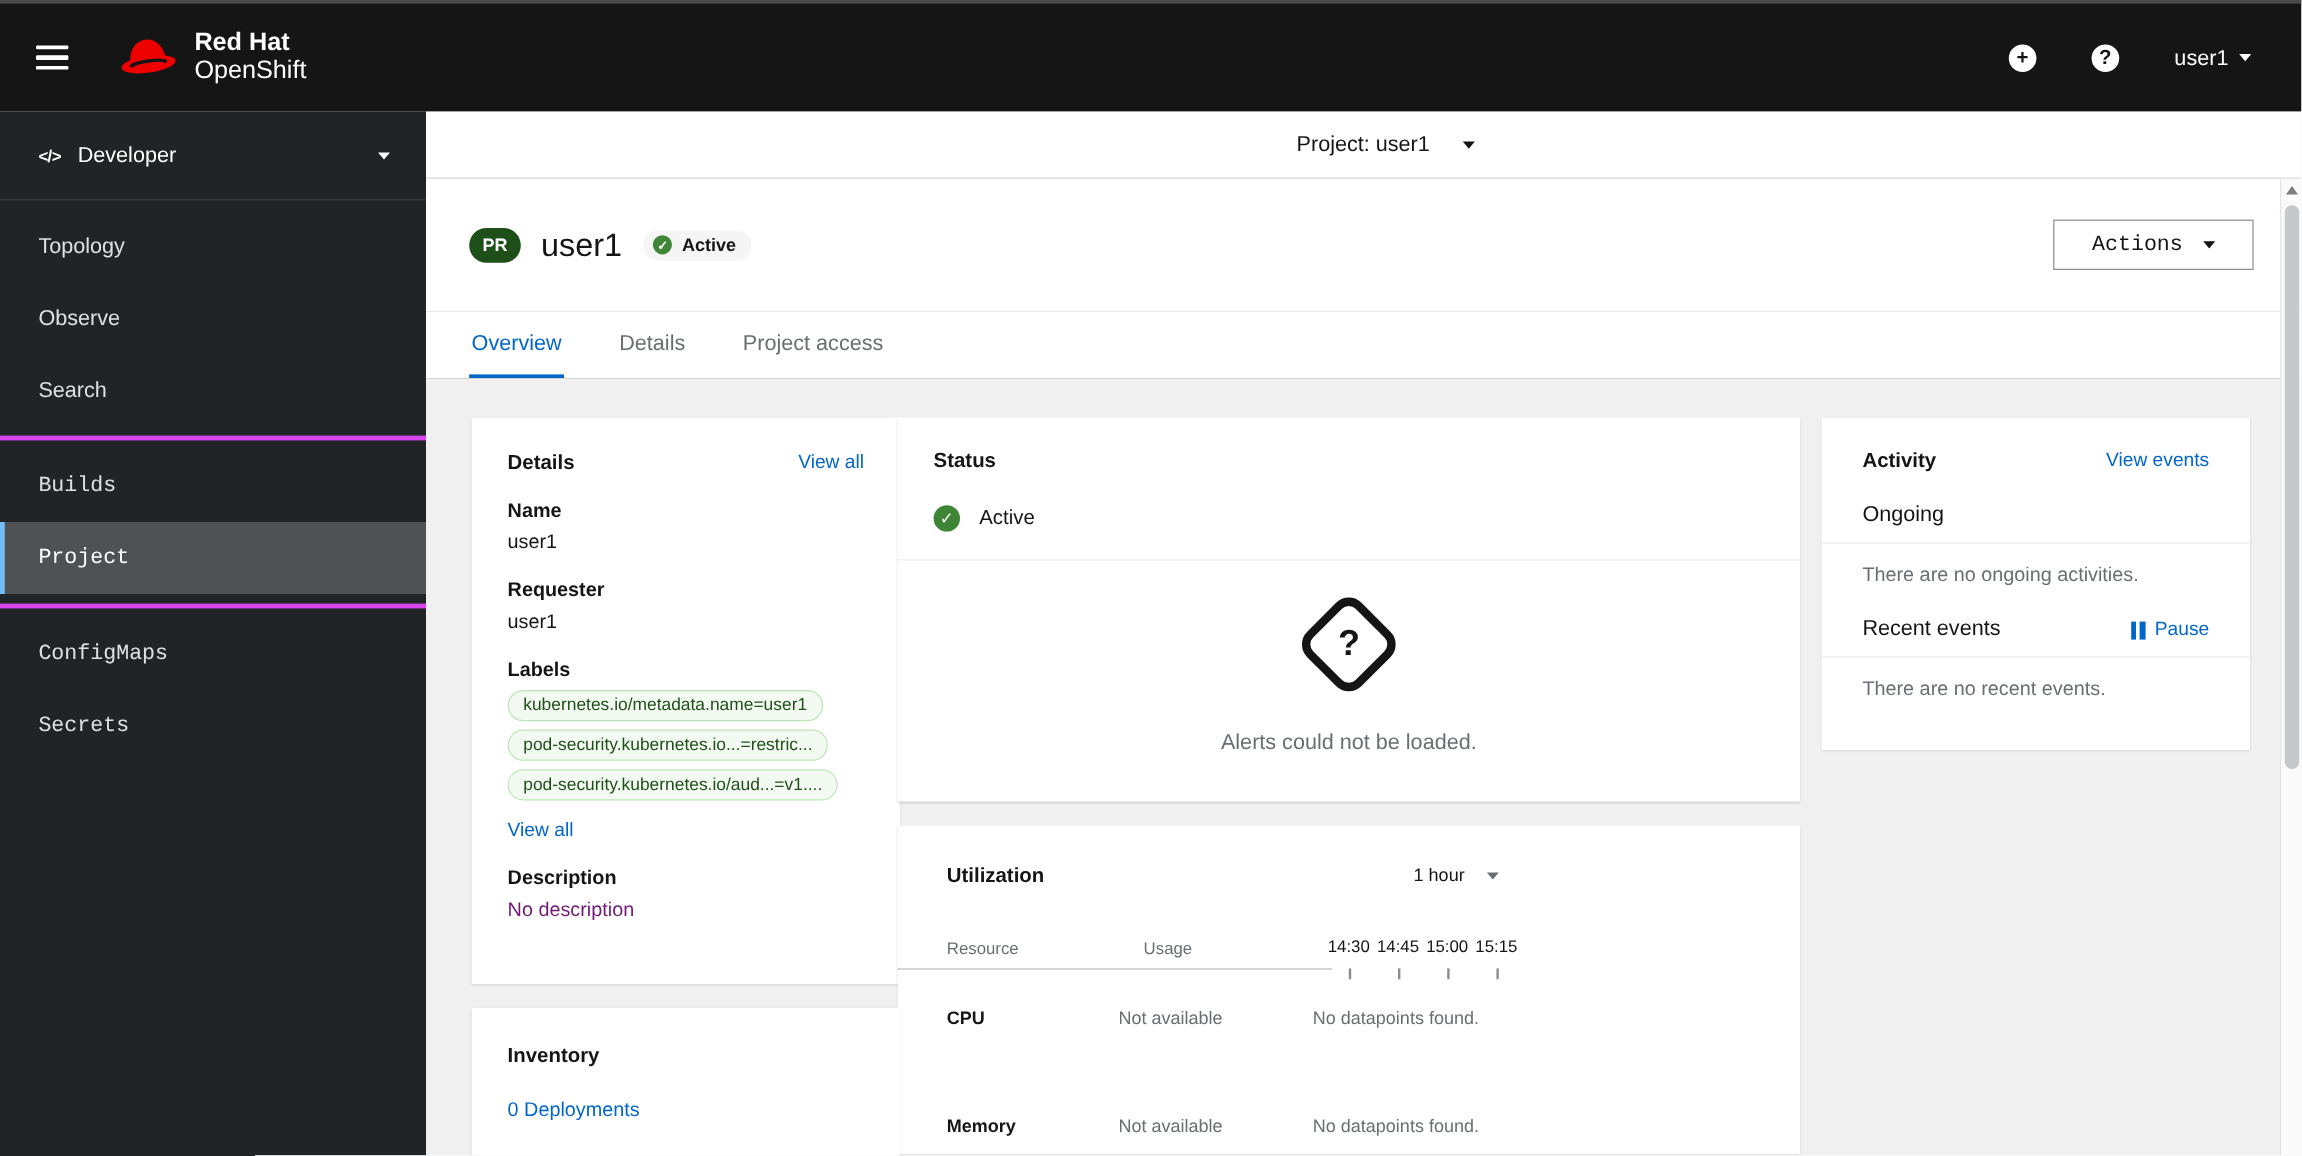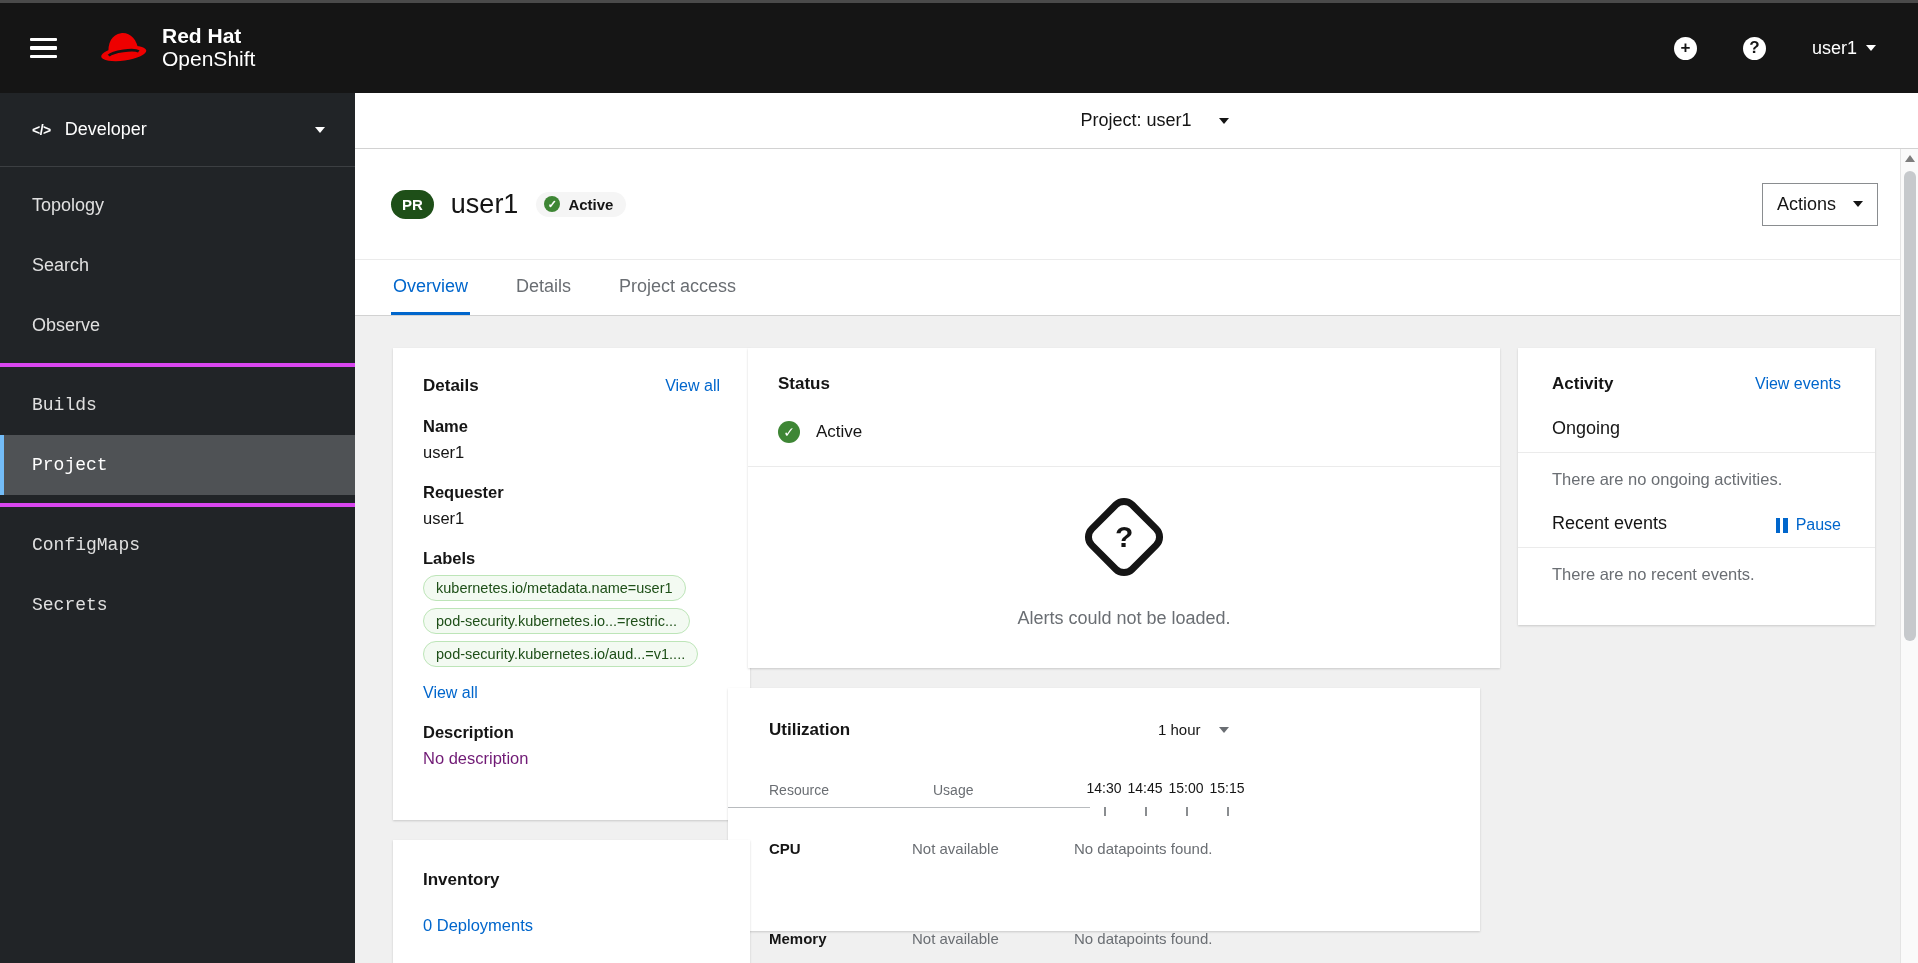--- a/index.html
+++ b/index.html
@@ -40,22 +40,22 @@
                display:flex;align-items:center;gap:27px;padding-left:36px;font-size:18px;cursor:pointer;justify-content:center;}
   .page-header{height:111px;border-bottom:1px solid #ebebeb;box-sizing:border-box;
                display:flex;align-items:center;padding:0 40px 0 36px;background:#fff;}
   .pr-badge{background:#1e4f18;color:#fff;font-weight:bold;font-size:15px;padding:6px 11px;border-radius:15px;}
   .page-title{font-size:27px;font-weight:500;margin-left:17px;}
   .active-badge{margin-left:18px;background:#f5f5f5;border-radius:14px;padding:4px 13px 4px 8px;
                 display:flex;align-items:center;gap:8px;font-size:15px;font-weight:bold;}
   .check-sm{width:16px;height:16px;border-radius:50%;background:#3e8635;color:#fff;font-size:11px;
             display:flex;align-items:center;justify-content:center;}
   .actions-btn{margin-left:auto;background:#fff;border:1px solid #8a8d90;font-size:18px;color:#151515;
-               padding:10px 14px;display:flex;align-items:center;gap:17px;cursor:pointer;
-               font-family:Liberation Sans, sans-serif;}
+               padding:10px 31px;display:flex;align-items:center;gap:17px;cursor:pointer;
+               font-family:Liberation Mono, monospace;}
   .tabs{height:56px;background:#fff;border-bottom:1px solid #d2d2d2;box-sizing:border-box;
         display:flex;padding-left:36px;}
   .tab{margin-right:44px;display:flex;align-items:center;font-size:18px;color:#6a6e73;
        border-bottom:3px solid transparent;box-sizing:border-box;cursor:pointer;padding:0 2px;}
   .tab.active{color:#0066cc;border-bottom-color:#0066cc;}
 
   .content{position:absolute;left:0;right:0;top:223px;bottom:0;background:#f0f0f0;}
   .card{position:absolute;background:#fff;box-shadow:0 1px 2px rgba(3,3,3,0.16);box-sizing:border-box;}
 
   .card-head{display:flex;justify-content:space-between;align-items:center;}
@@ -86,21 +86,21 @@
   .activity-card{left:1163px;top:32px;width:357px;height:277px;padding:26px 34px;}
   .sub-head{display:flex;justify-content:space-between;align-items:flex-end;margin-top:24px;font-size:18px;}
   .divider-act{border-top:1px solid #ebebeb;margin:13px -34px 0;}
   .empty-line{font-size:16.5px;color:#6a6e73;margin-top:17px;}
   .pause-wrap{display:flex;align-items:center;gap:8px;cursor:pointer;}
   .pause-icon{display:flex;gap:3px;}
   .pause-icon i{width:4.5px;height:15px;background:#0066cc;display:block;}
   .pause-label{color:#0066cc;font-size:16px;}
 
   
-  .util-card{left:373px;top:372px;width:752px;height:243px;}
+  .util-card{left:393px;top:372px;width:752px;height:274px;}
   .util-title{position:absolute;left:41px;top:32px;font-size:17px;font-weight:bold;}
   .util-duration{position:absolute;left:430px;top:33px;display:flex;align-items:center;gap:18px;
                  font-size:15px;cursor:pointer;}
   .util-col{position:absolute;top:94px;font-size:14px;color:#6a6e73;}
   .util-time{position:absolute;top:92px;width:60px;text-align:center;font-size:14px;color:#151515;}
   .util-line{position:absolute;top:119px;left:0;width:362px;border-top:1px solid #b8bbbe;}
   .util-tick{position:absolute;top:119px;width:1.5px;height:9px;background:#8a8d90;}
   .util-row-name{position:absolute;left:41px;font-size:15px;font-weight:600;}
   .util-row-usage{position:absolute;left:184px;font-size:15px;color:#6a6e73;}
   .util-row-msg{position:absolute;left:346px;font-size:15px;color:#6a6e73;}
@@ -154,22 +154,22 @@
   </div>
 
   <div class="sidebar">
     <div class="perspective">
       <span class="code-icon">&lt;/&gt;</span>
       <span>Developer</span>
       <span class="caret"></span>
     </div>
     <ul class="nav-section">
       <li class="nav-item">Topology</li>
+      <li class="nav-item">Observe</li>
       <li class="nav-item">Search</li>
-      <li class="nav-item">Observe</li>
     </ul>
     <ul class="nav-section">
       <li class="nav-item">Builds</li>
       <li class="nav-item active">Project</li>
     </ul>
     <ul class="nav-section">
       <li class="nav-item">ConfigMaps</li>
       <li class="nav-item">Secrets</li>
     </ul>
   </div>

